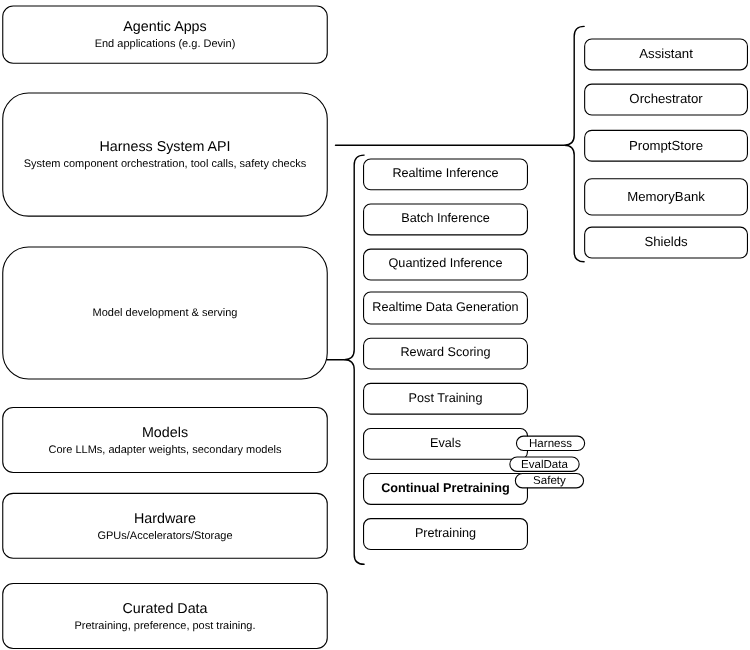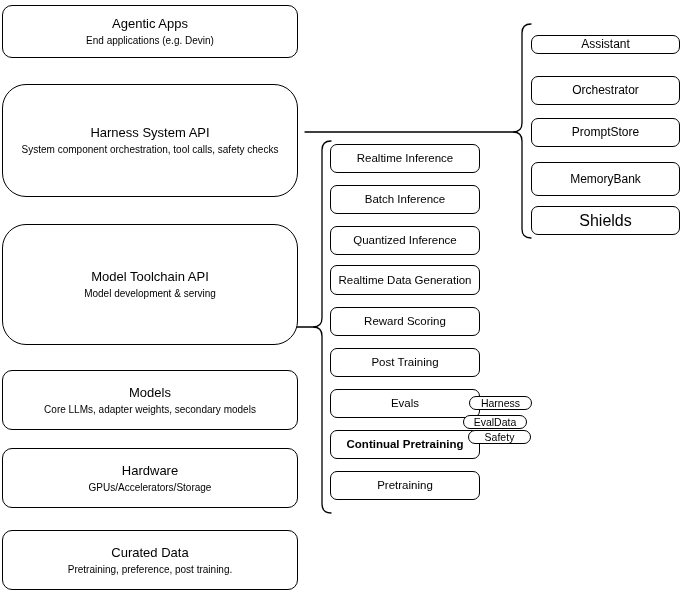--- a/index.html
+++ b/index.html
@@ -47,21 +47,20 @@
     <div class="t">Agentic Apps</div>
     <div class="s">End applications (e.g. Devin)</div>
   </div>
 
   <div class="node r24" style="left:2px;top:84px;width:296px;height:113px;">
     <div class="t">Harness System API</div>
     <div class="s">System component orchestration, tool calls, safety checks</div>
   </div>
 
   <div class="node r24" style="left:2px;top:224px;width:296px;height:121px;">
-    <div class="t">Model Toolchain API</div>
     <div class="s">Model development &amp; serving</div>
   </div>
 
   <div class="node r10" style="left:2px;top:370px;width:296px;height:60px;">
     <div class="t">Models</div>
     <div class="s">Core LLMs, adapter weights, secondary models</div>
   </div>
 
   <div class="node r10" style="left:2px;top:448px;width:296px;height:60px;">
     <div class="t">Hardware</div>
@@ -80,19 +79,19 @@
   <div class="item" style="left:330px;top:307px;width:150px;height:29px;">Reward Scoring</div>
   <div class="item" style="left:330px;top:348px;width:150px;height:29px;">Post Training</div>
   <div class="item" style="left:330px;top:389px;width:150px;height:29px;">Evals</div>
   <div class="item" style="left:330px;top:430px;width:150px;height:29px;font-weight:bold;">Continual Pretraining</div>
   <div class="item" style="left:330px;top:471px;width:150px;height:29px;">Pretraining</div>
 
   <div class="pill" style="left:469px;top:377px;width:63px;height:14px;">Harness</div>
   <div class="pill" style="left:463px;top:396px;width:64px;height:14px;">EvalData</div>
   <div class="pill" style="left:468px;top:411px;width:63px;height:14px;">Safety</div>
 
-  <div class="item" style="left:531px;top:35px;width:149px;height:19px;font-size:12px;">Assistant</div>
+  <div class="item" style="left:531px;top:35px;width:149px;height:29px;font-size:12px;">Assistant</div>
   <div class="item" style="left:531px;top:76px;width:149px;height:29px;font-size:12px;">Orchestrator</div>
   <div class="item" style="left:531px;top:118px;width:149px;height:29px;font-size:12px;">PromptStore</div>
   <div class="item" style="left:531px;top:162px;width:149px;height:34px;font-size:12px;">MemoryBank</div>
-  <div class="item" style="left:531px;top:206px;width:149px;height:29px;font-size:16px;">Shields</div>
+  <div class="item" style="left:531px;top:206px;width:149px;height:29px;font-size:12px;">Shields</div>
 
 </div>
 
 </body></html>

